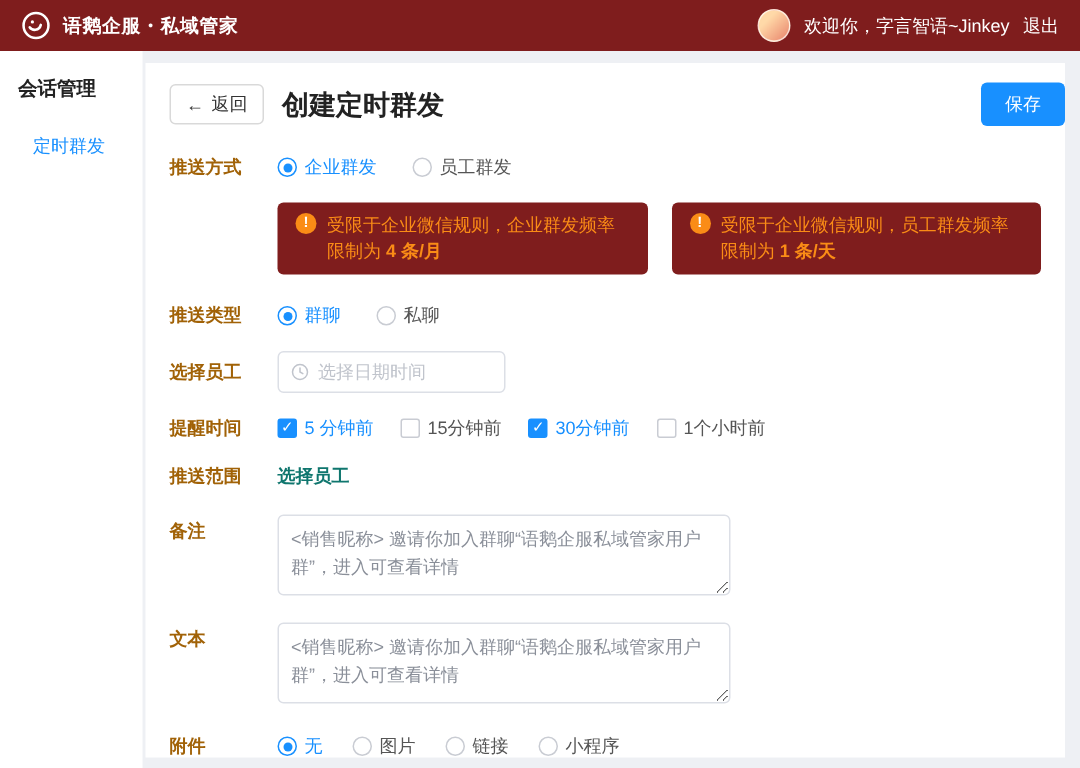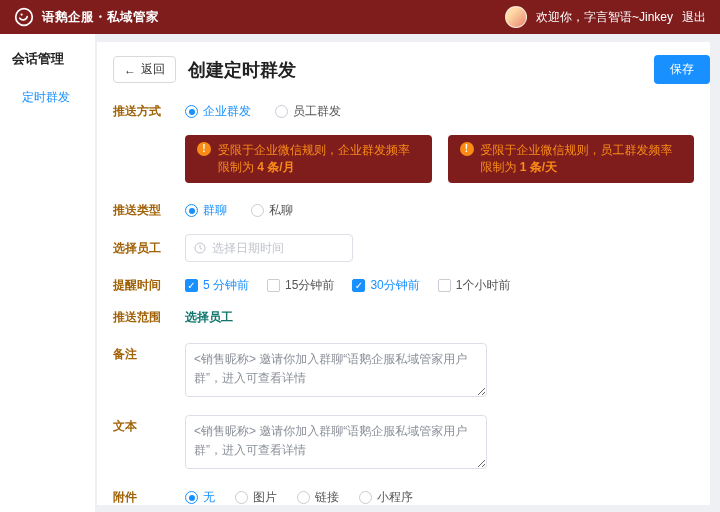--- a/index.html
+++ b/index.html
@@ -75,21 +75,21 @@
   }
   .alert-icon {
     width: 14px; height: 14px; border-radius: 50%; background: #fa8c16;
     color: #fff; font-size: 10px; line-height: 14px; text-align: center;
     font-weight: bold; flex-shrink: 0;
   }
   .alert-icon::after { content: "!"; }
   .alert b { font-weight: bold; }
   
   .datetime {
-    width: 168px; height: 28px; border: 1px solid #dcdfe6; border-radius: 4px;
+    width: 152px; height: 28px; border: 1px solid #dcdfe6; border-radius: 4px;
     display: flex; align-items: center; gap: 6px; padding: 0 8px; background: #fff;
   }
   .dt-input { border: none; outline: none; flex: 1; min-width: 0; font-size: 12px; font-family: inherit; color: #333; }
   .dt-input::placeholder { color: #c0c4cc; }
   
   .link { color: #0f766e; font-weight: bold; cursor: pointer; }
   
   .ta {
     width: 302px; height: 54px; border: 1px solid #dcdfe6; border-radius: 4px;
     padding: 6px 8px; font-size: 12px; line-height: 1.55; color: #8a8f99;

